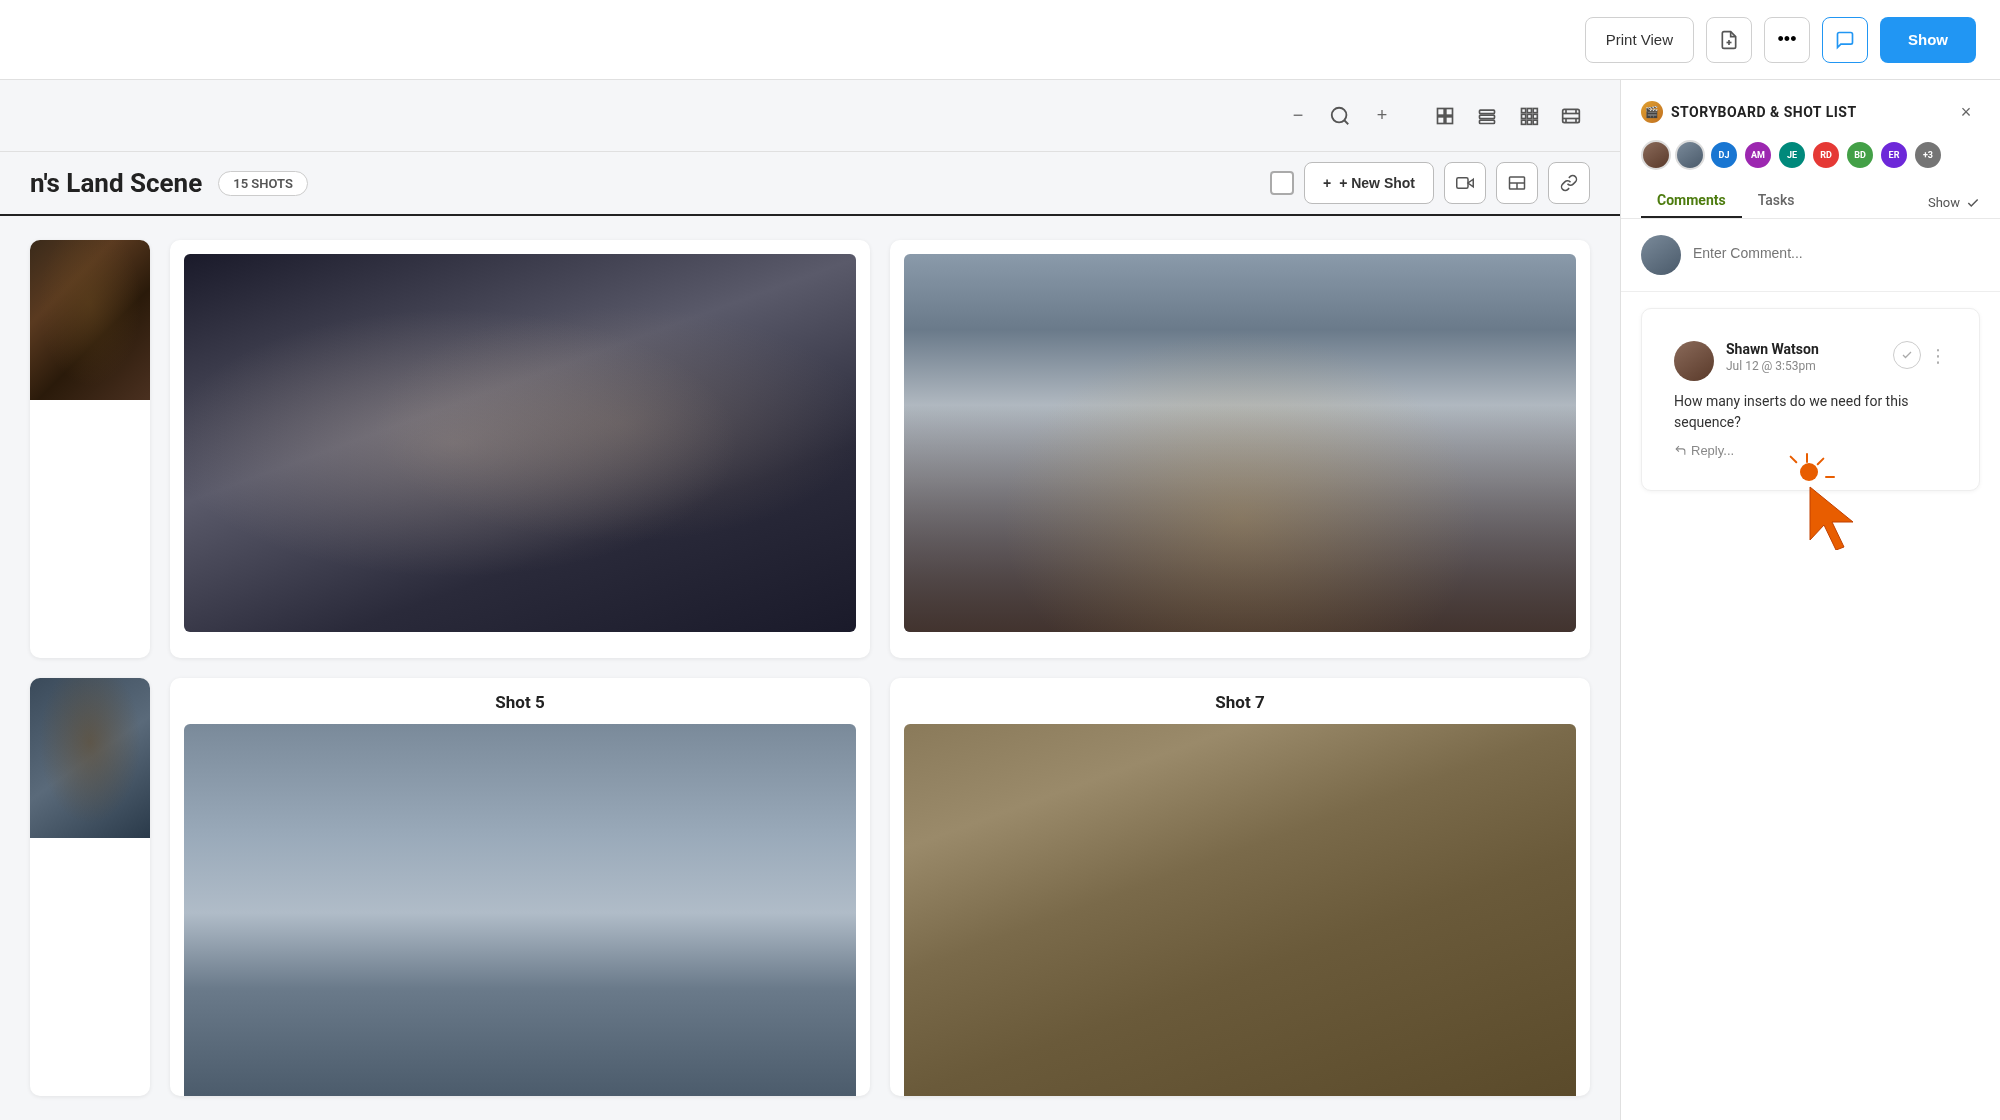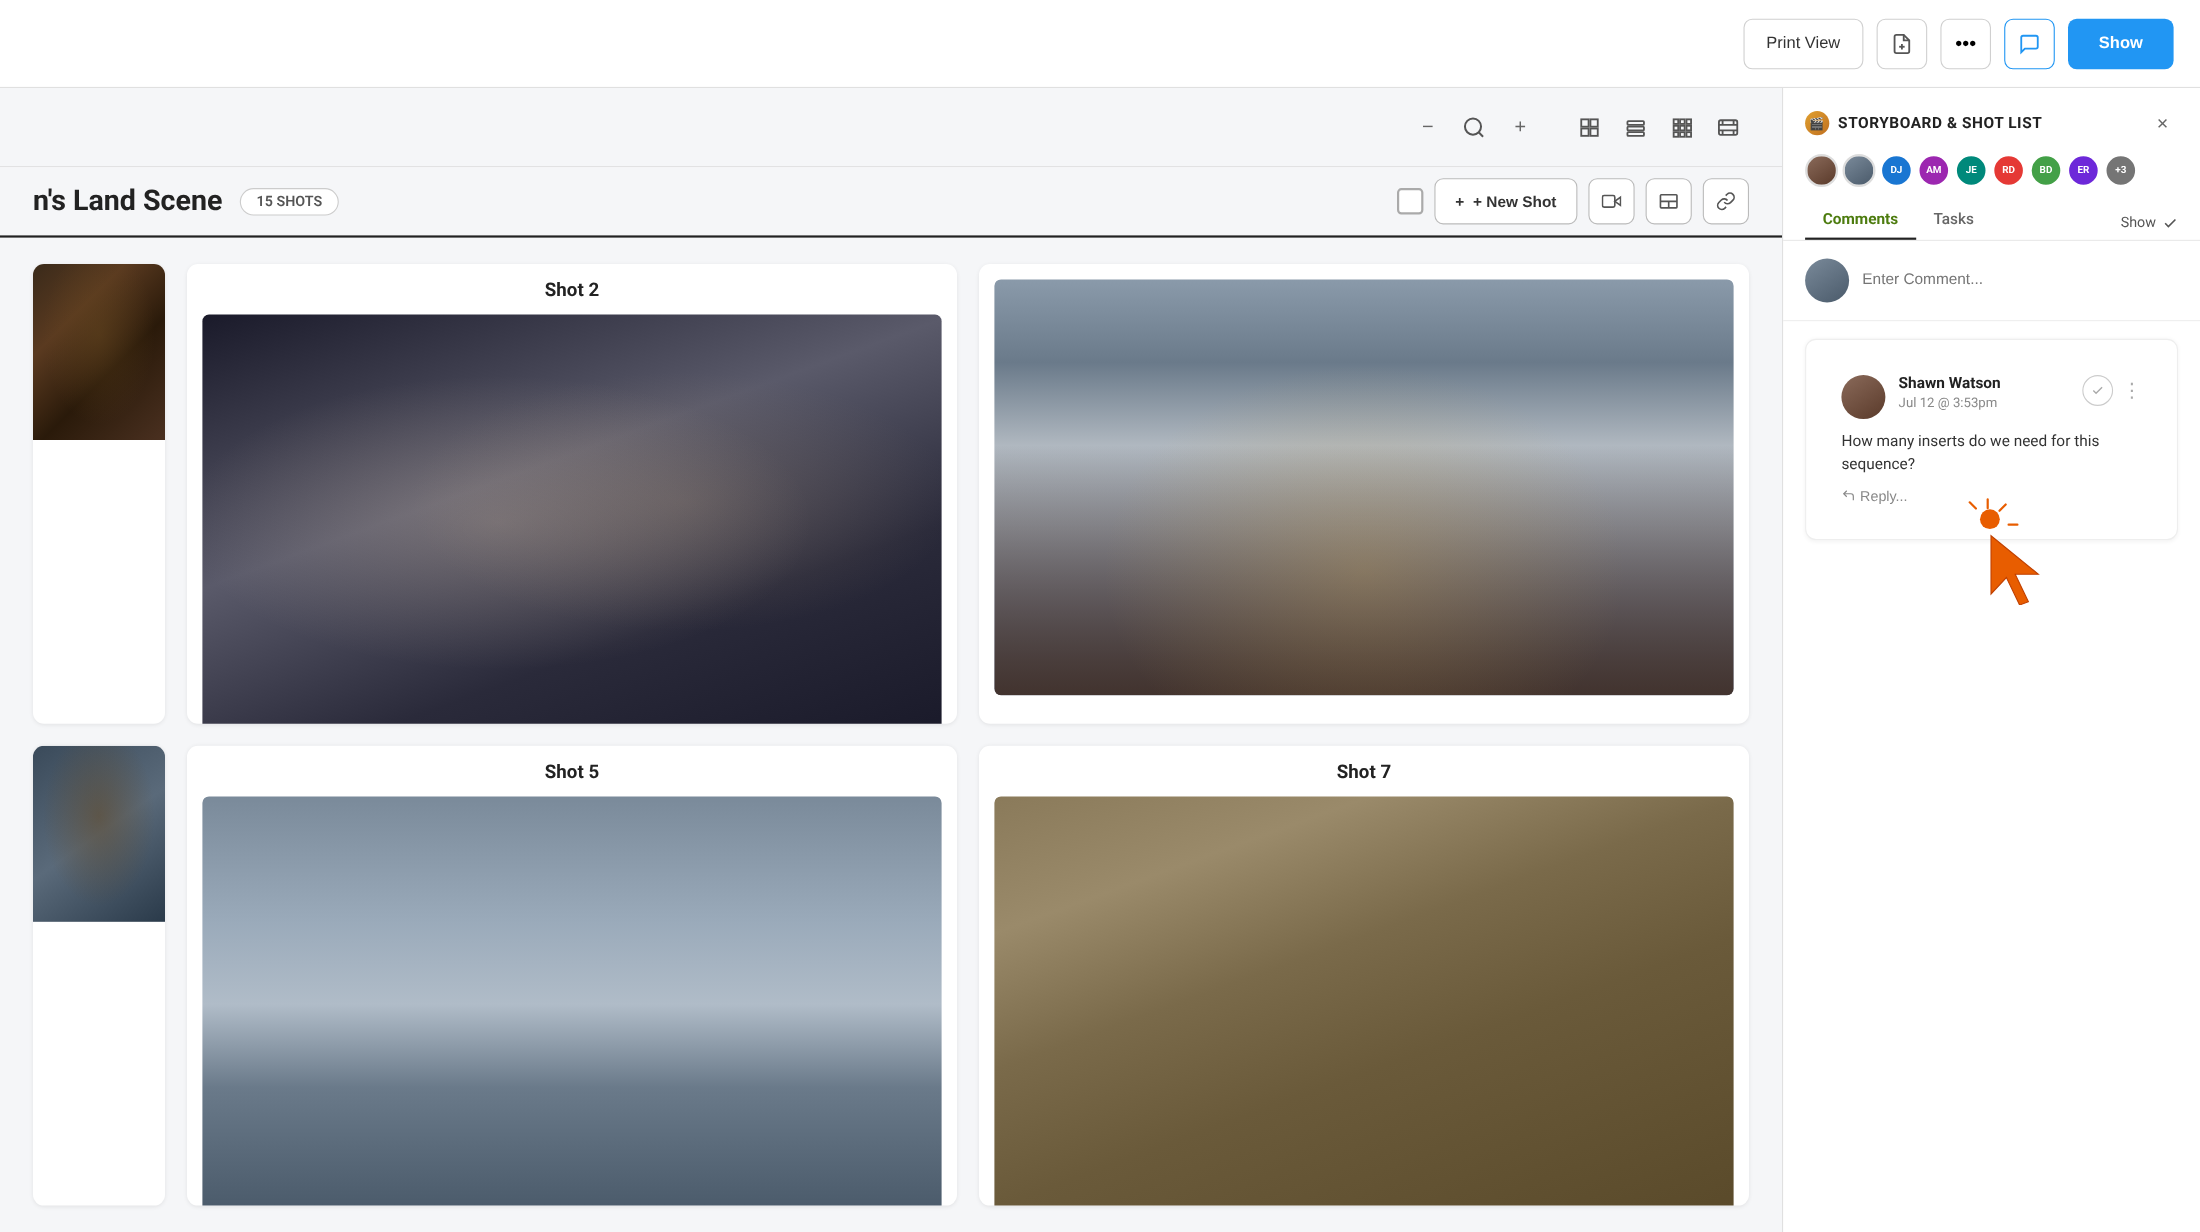--- a/index.html
+++ b/index.html
@@ -630,21 +630,20 @@
     </div>
 
     <div class="shots-grid">
 
       <div class="shot-card-narrow">
         <div class="shot-image-narrow img-shot1"></div>
       </div>
 
       <div class="shot-card">
         <div class="shot-card-inner">
-          <div class="shot-title">Shot 2</div>
           <div class="shot-image img-shot2"></div>
 
         </div>
       </div>
 
       <div class="shot-card">
         <div class="shot-card-inner">
           <div class="shot-image img-shot3"></div>
 
         </div>

